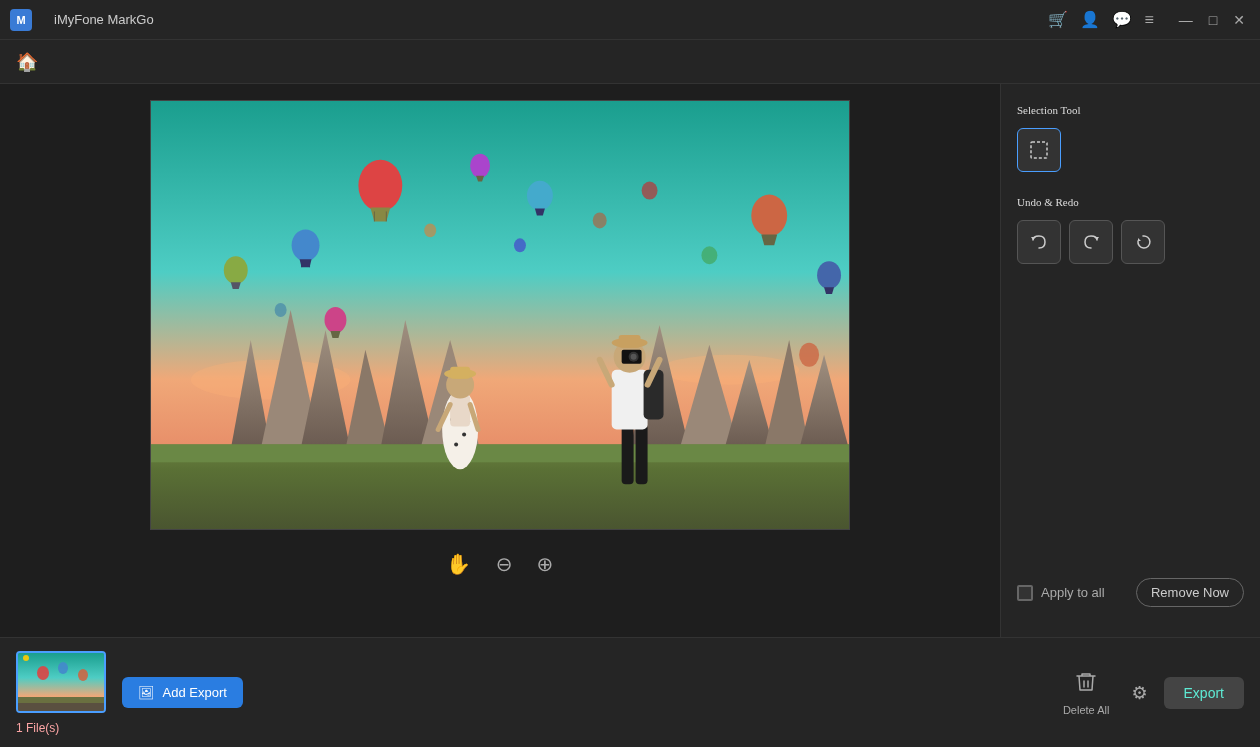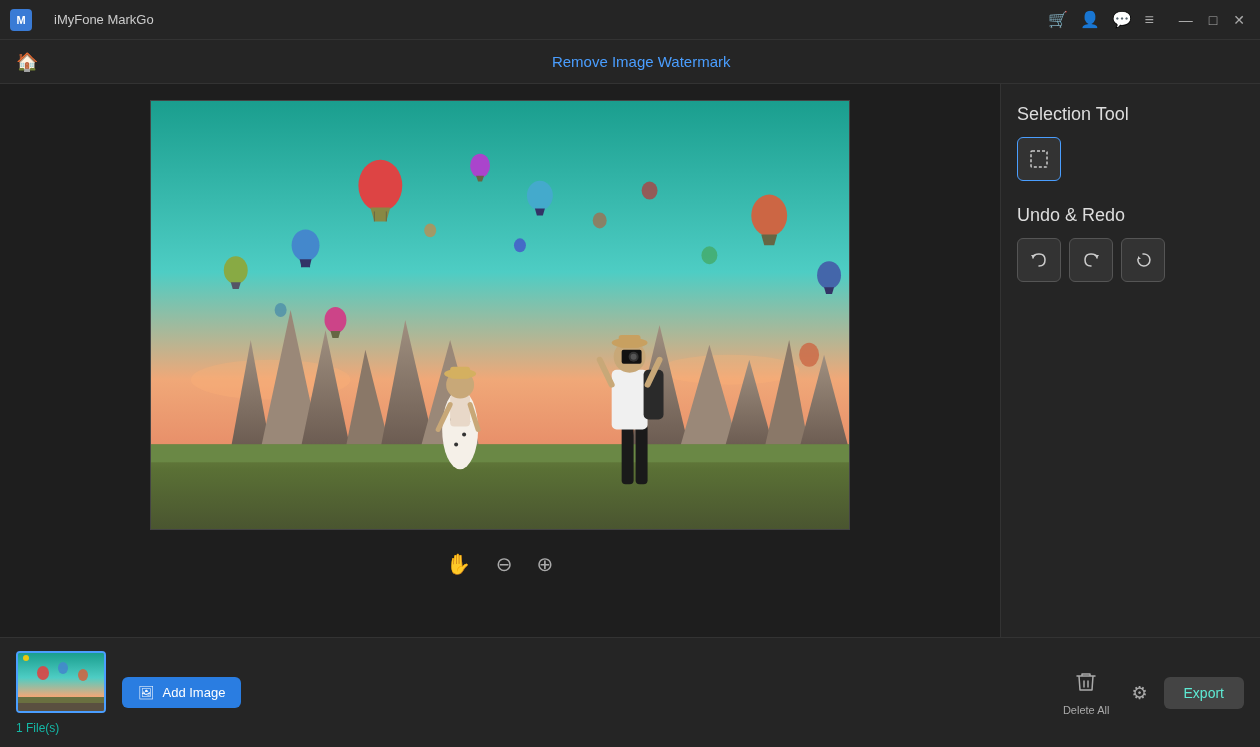--- a/index.html
+++ b/index.html
@@ -165,23 +165,24 @@
       background: #252525;
       display: flex;
       flex-direction: column;
       padding: 20px 16px;
       border-left: 1px solid #333;
       flex-shrink: 0;
     }
 
     .panel-section-title {
       color: #ddd;
-      font-size: 18px;
+      font-size: 11px;
       font-weight: 500;
       margin-bottom: 12px;
+      font-family: Liberation Serif, serif;
     }
 
     .tool-button-group {
       display: flex;
       gap: 8px;
       margin-bottom: 24px;
     }
 
     .panel-tool-btn {
       width: 44px;
@@ -271,21 +272,21 @@
         #3cc5b0 30%,
         #f0a070 65%,
         #7a6040 100%
       );
       position: relative;
       overflow: hidden;
       cursor: pointer;
     }
 
     .file-count {
-      color: #14b8a6;
+      color: #fca5a5;
       font-size: 12px;
       margin-top: 4px;
     }
 
     .bottom-spacer { flex: 1; }
 
     .add-image-btn {
       background: #2a7de1;
       border: none;
       border-radius: 6px;
@@ -365,21 +366,20 @@
   </div>
   <div class="window-controls">
     <span>—</span>
     <span>□</span>
     <span>✕</span>
   </div>
 </div>
 
 <div id="top-bar">
   <span class="home-btn">🏠</span>
-  <span class="page-title">Remove Image Watermark</span>
 </div>
 
 <div id="main-content">
 
   <div id="canvas-area">
     <div id="image-container">
 
       <div class="fake-image">
 
         <div class="watermark-area">
@@ -564,20 +564,27 @@
       <button class="panel-tool-btn">
         <svg width="20" height="20" viewBox="0 0 20 20">
           <path d="M10 4 A6 6 0 1 1 5 9" stroke="#ccc" stroke-width="1.5" fill="none" stroke-linecap="round"></path>
           <path d="M5 6 L5 9 L8 9 Z" fill="#ccc"></path>
         </svg>
       </button>
     </div>
 
     <div class="spacer"></div>
 
+    <div class="apply-all-row">
+      <div class="apply-all-check">
+        <div class="checkbox"></div>
+        <span class="apply-all-label">Apply to all</span>
+      </div>
+      <button class="remove-now-btn">Remove Now</button>
+    </div>
   </div>
 </div>
 
 <div id="bottom-bar">
   <div class="thumbnail-container">
     <div class="thumbnail">
       <svg width="90" height="62" viewBox="0 0 90 62">
         <defs>
           <linearGradient id="thumbGrad" x1="0" y1="0" x2="0" y2="1">
             <stop offset="0%" stop-color="#1a9e8e"></stop>
@@ -594,21 +601,21 @@
         <ellipse cx="65" cy="22" rx="5" ry="6" fill="#cc6644" opacity="0.9"></ellipse>
 
         <circle cx="8" cy="5" r="3" fill="#ffcc00" opacity="0.9"></circle>
       </svg>
     </div>
     <span class="file-count">1 File(s)</span>
   </div>
 
   <button class="add-image-btn">
     <span>🖼</span>
-    <span>Add Image</span>
+    <span>Add Export</span>
   </button>
 
   <div class="bottom-spacer"></div>
 
   <button class="delete-all-btn">
     <span class="trash-icon">
       <svg width="24" height="24" viewBox="0 0 24 24" fill="none">
         <path d="M3 6h18M8 6V4h8v2M19 6l-1 14H6L5 6" stroke="#aaa" stroke-width="1.5" stroke-linecap="round" stroke-linejoin="round"></path>
         <line x1="10" y1="11" x2="10" y2="17" stroke="#aaa" stroke-width="1.5" stroke-linecap="round"></line>
         <line x1="14" y1="11" x2="14" y2="17" stroke="#aaa" stroke-width="1.5" stroke-linecap="round"></line>

